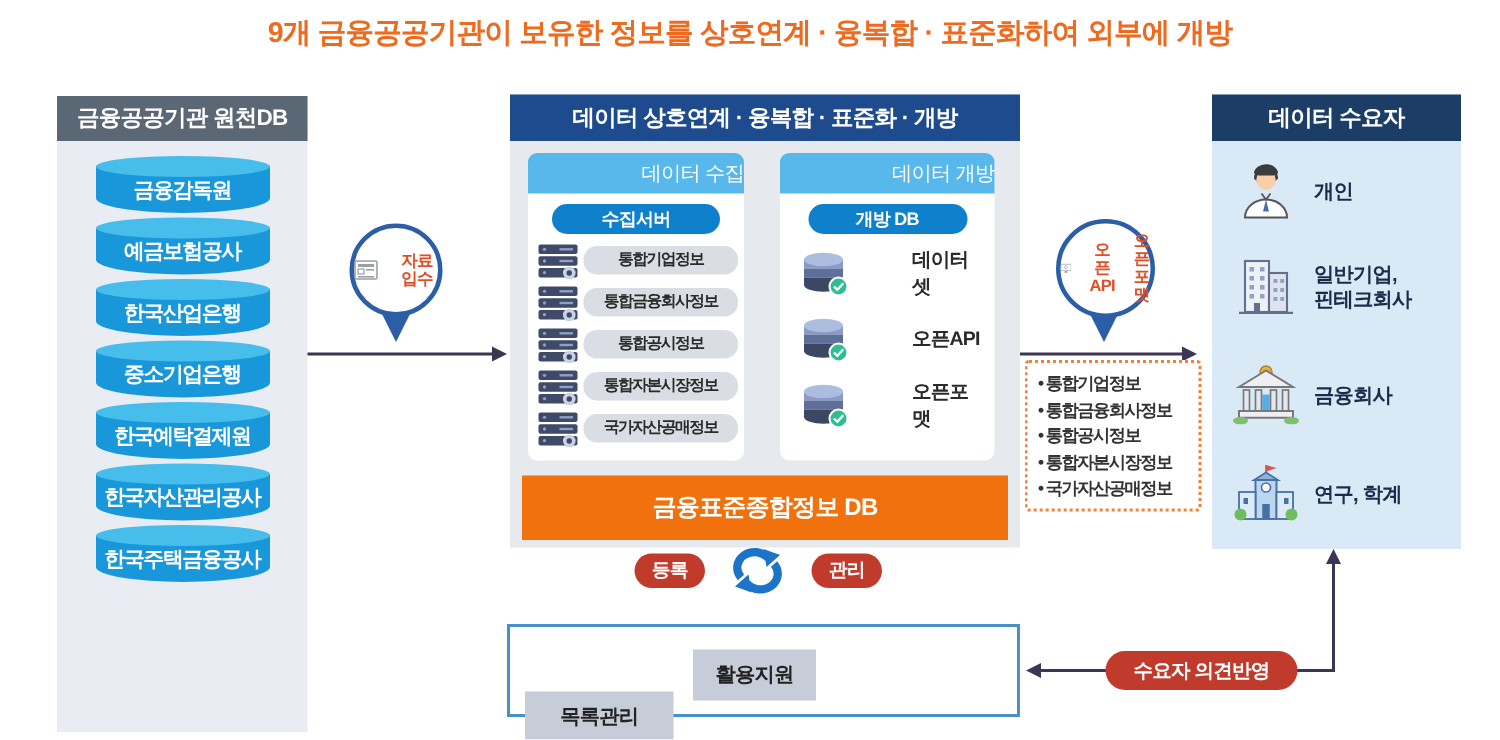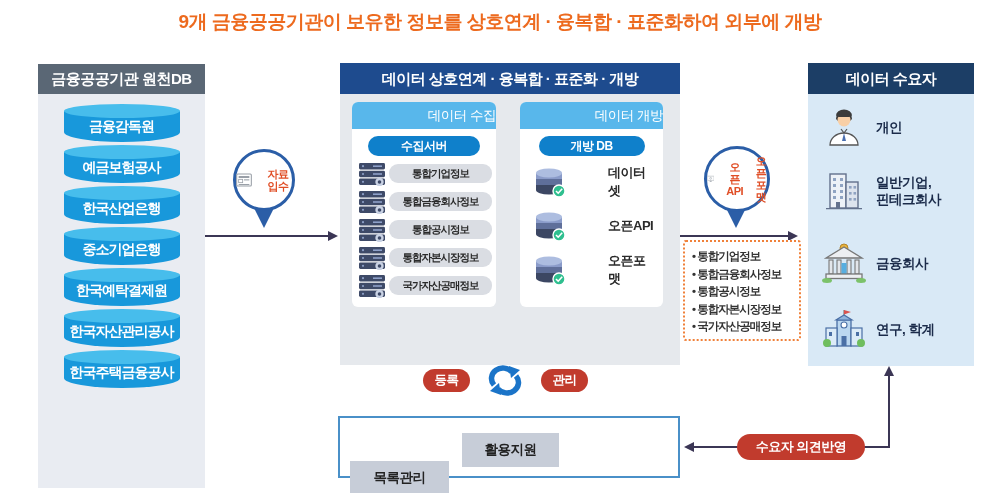--- a/index.html
+++ b/index.html
@@ -262,36 +262,37 @@
             <path d="M4 20 h26 v5 h-26 z" fill="#3C4763"></path>
             <ellipse cx="17" cy="25" rx="13" ry="4.5" fill="#3C4763"></ellipse>
             <ellipse cx="17" cy="8" rx="13" ry="4.5" fill="#ADBDE0"></ellipse>
             <circle cx="27" cy="26" r="6" fill="#2FBF8F" stroke="#fff" stroke-width="1.4"></circle>
             <path d="M24 26 l2.2 2.2 4-4.4" stroke="#fff" stroke-width="1.6" fill="none"></path>
           </svg>
         <div class="db-label">오픈포맷</div>
       </div>
     </div>
 
+    <div class="db-bar">금융표준종합정보 DB</div>
   </div>
 
   <div class="red-pill pill-sm" style="left:423px;">등록</div>
   <div class="sync-wrap">
     <svg width="42" height="31" viewBox="0 0 42 31">
       <path d="M10 20 A11 10 0 0 1 28 7" stroke="#1B74C8" stroke-width="5.5" fill="none"></path>
       <path d="M25 1 L36 5 L27 13 Z" fill="#1B74C8"></path>
       <path d="M32 11 A11 10 0 0 1 14 24" stroke="#1B74C8" stroke-width="5.5" fill="none"></path>
       <path d="M17 30 L6 26 L15 18 Z" fill="#1B74C8"></path>
     </svg>
   </div>
   <div class="red-pill pill-sm" style="left:541px;">관리</div>
 
   <div class="portal-box">
     <div class="portal-btn" style="left:10px; width:99px;margin-top:28px;">목록관리</div>
-    <div class="portal-btn" style="left:122px; width:97px;">활용지원</div>
+    <div class="portal-btn" style="left:122px; width:82px;">활용지원</div>
   </div>
 
   <div class="hline" style="left:680px; top:235px; width:112px;"></div>
   <div class="ah-right" style="left:788px; top:231px;"></div>
   <div class="circle-pointer" style="left:725px; top:206px;"></div>
   <div class="flow-circle" style="left:704px; top:146px; width:66px; height:66px;">
     <svg width="26" height="22" viewBox="0 0 26 22">
       <rect x="1" y="1" width="24" height="15" rx="1.5" fill="#fff" stroke="#9AA0A8" stroke-width="1.6"></rect>
       <circle cx="13" cy="8.5" r="3.2" fill="none" stroke="#9AA0A8" stroke-width="1.4"></circle>
       <g stroke="#9AA0A8" stroke-width="1.4">

